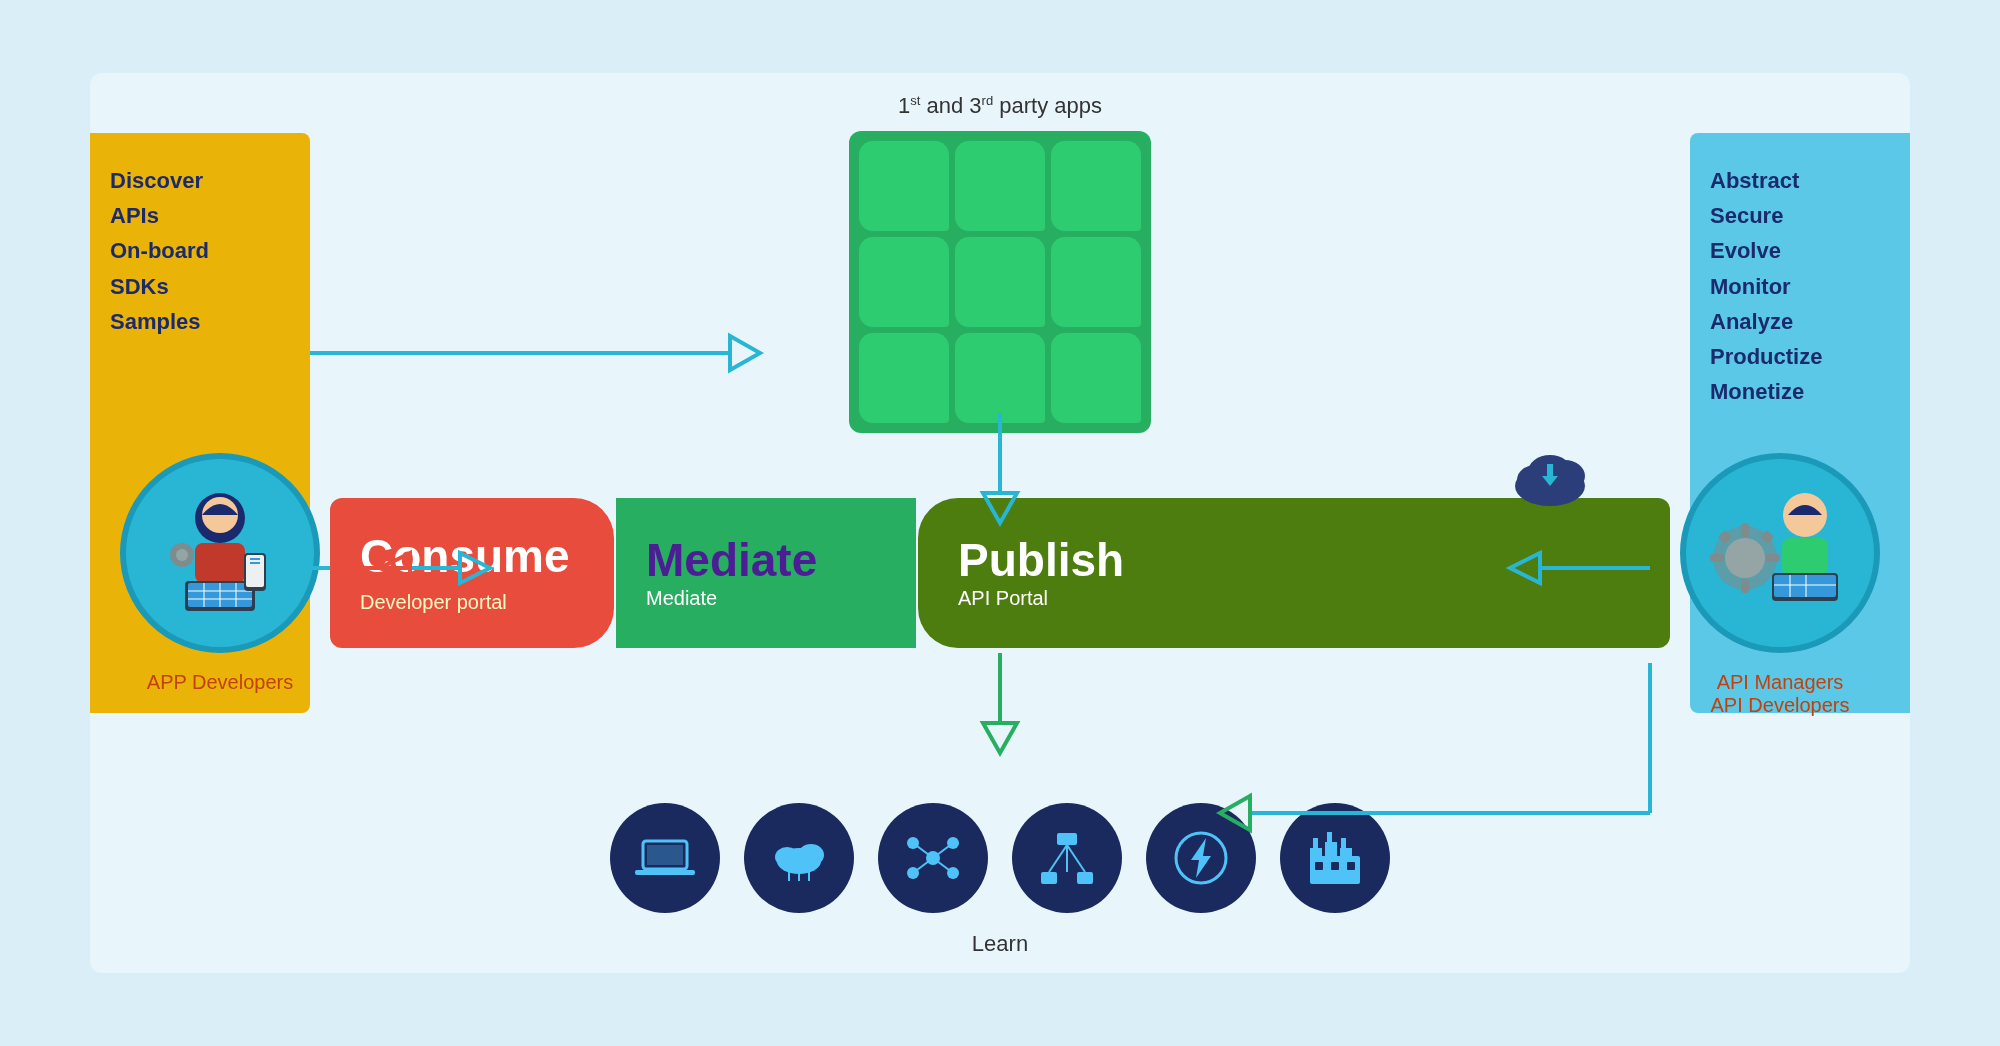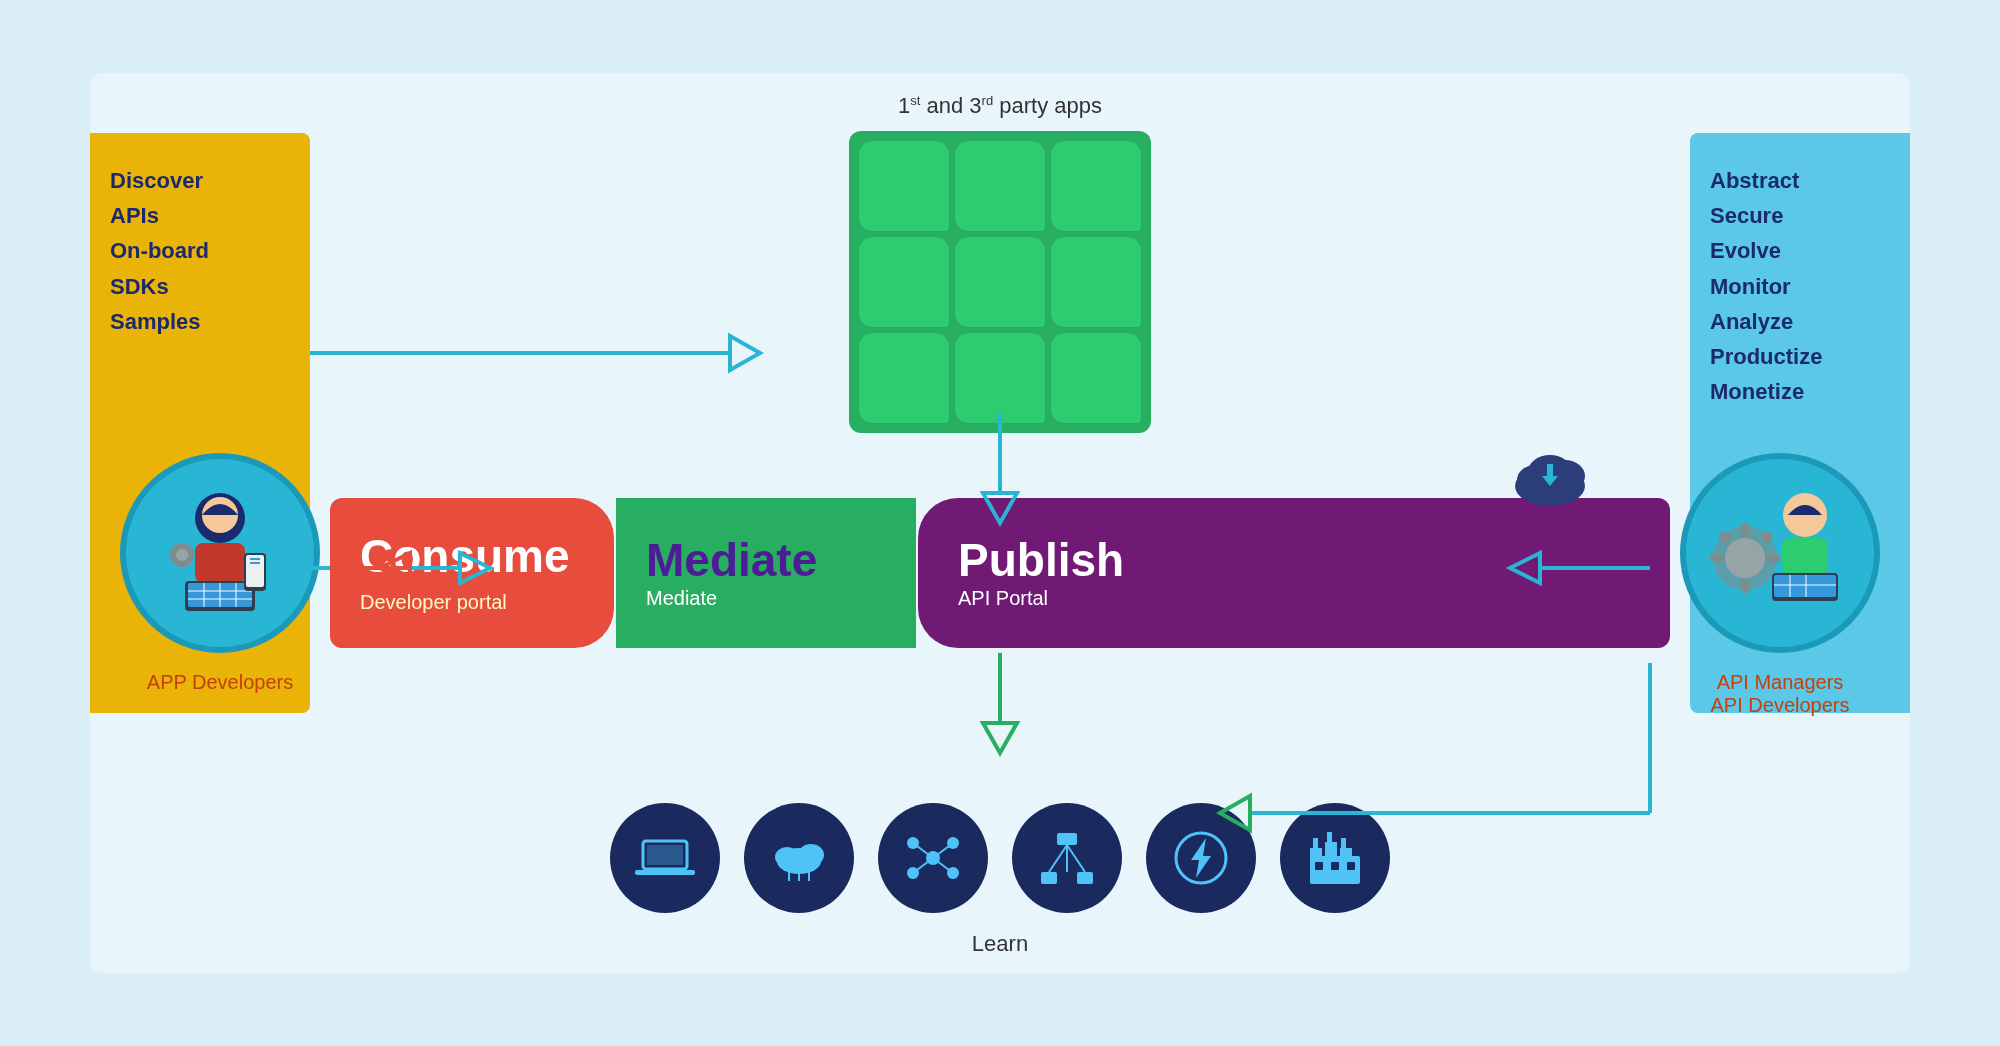--- a/index.html
+++ b/index.html
@@ -160,21 +160,21 @@
       line-height: 1;
     }
     .mediate-box .sub-label {
       font-size: 20px;
       color: white;
       font-weight: 400;
       margin-top: 4px;
     }
 
     .publish-box {
-      background: #701a75;
+      background: #4d7c0f;
       flex: 1;
       height: 150px;
       border-radius: 40px 12px 12px 40px;
       display: flex;
       flex-direction: column;
       justify-content: center;
       padding: 0 40px;
       position: relative;
     }
     .publish-box .main-label {

